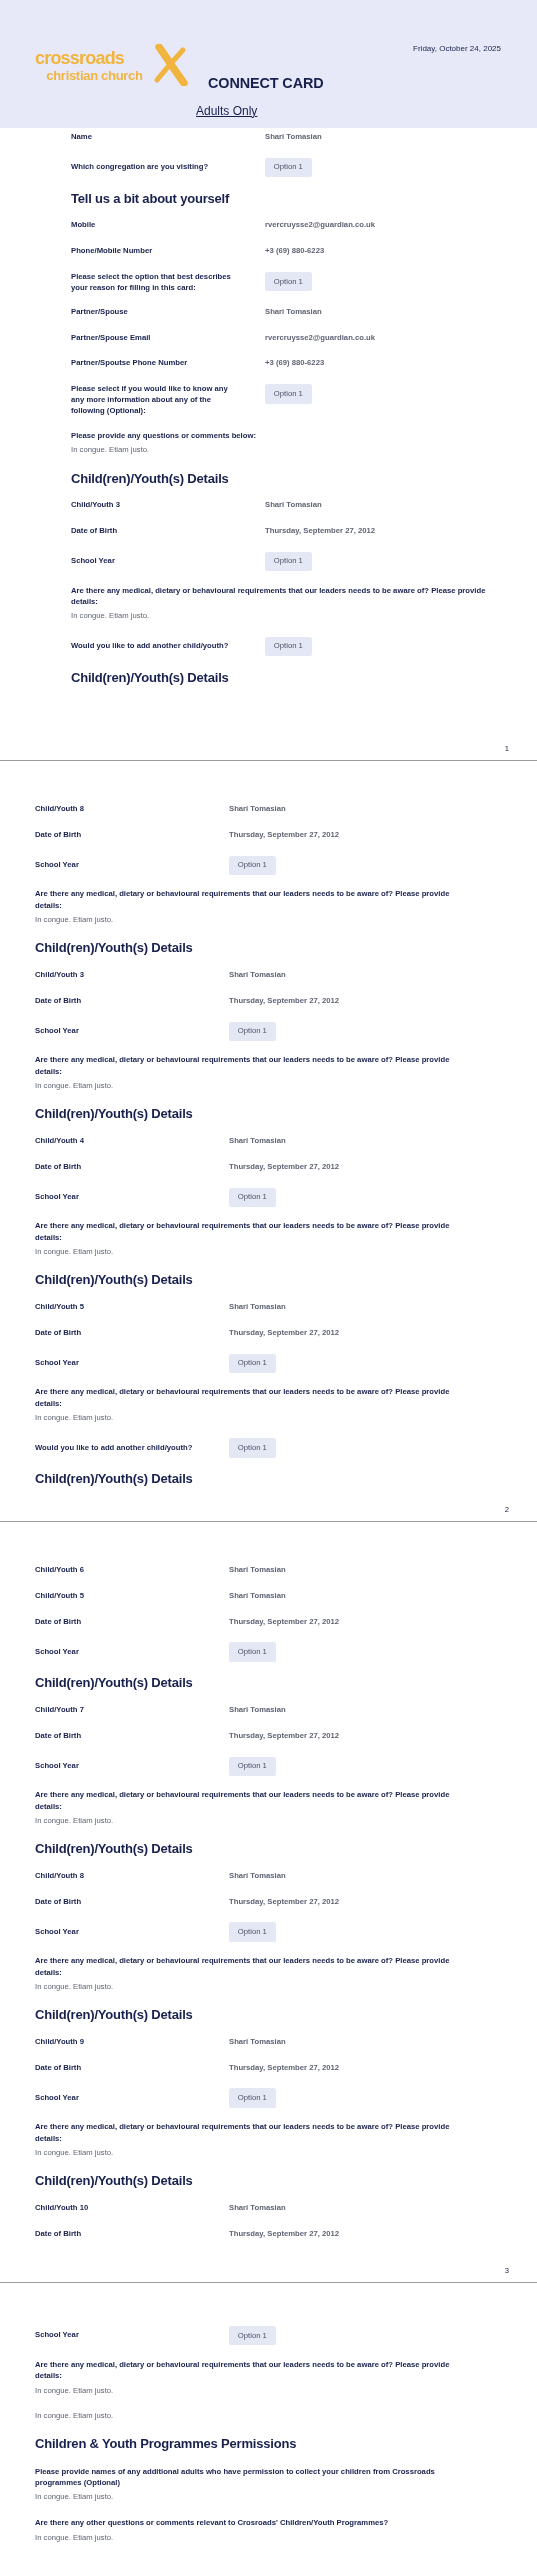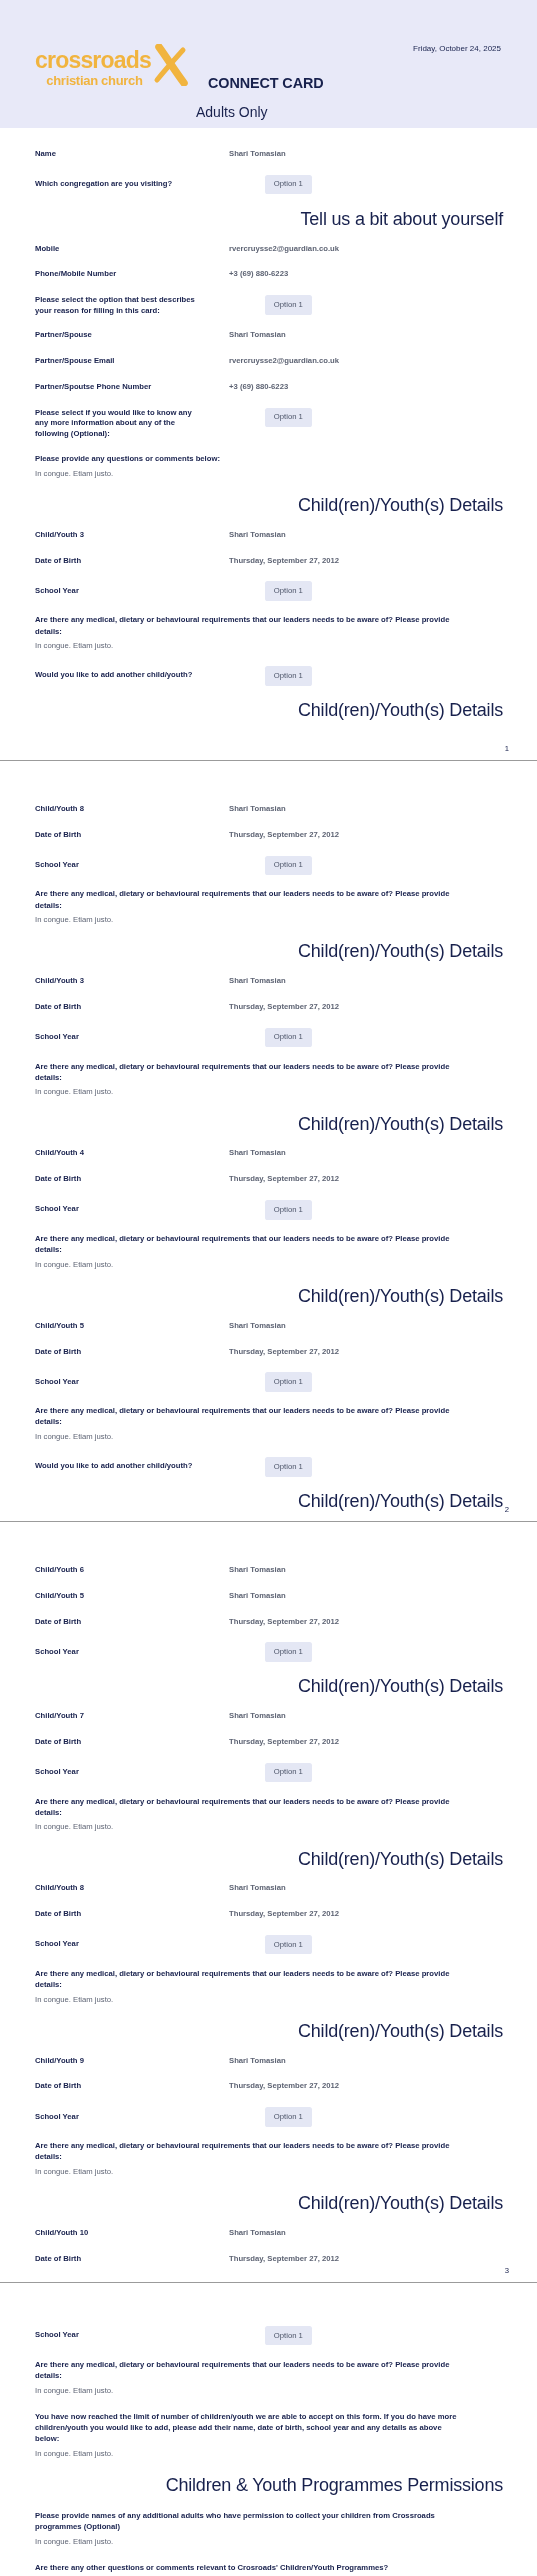--- a/index.html
+++ b/index.html
@@ -23,67 +23,67 @@
     position:relative;
     width:538px;
     height:761px;
     box-sizing:border-box;
     background:var(--page-bg);
     border-bottom:1px solid var(--separator);
     overflow:hidden;
   }
   .page:last-child{height:761px;border-bottom:none;}
   .page-content{padding:43px 35px 0 35px;}
-  .page.first .page-content{padding-top:21px;}
+  .page.first .page-content{padding-top:4px;margin-left:36px;}
 
   
   .form-header{
     position:relative;
     height:128px;
     background:var(--header-bg);
   }
   .header-date{
     position:absolute;top:44px;right:37px;
     font-size:8px;font-weight:500;color:var(--navy);
   }
   .logo{position:absolute;left:35px;top:49px;width:160px;height:46px;}
   .logo-line1{
-    font-size:23px;font-weight:700;color:var(--yellow);
+    font-size:18px;font-weight:700;color:var(--yellow);
     letter-spacing:-0.8px;line-height:1;
   }
   .logo-line2{
     font-size:13px;font-weight:700;color:var(--yellow);
     letter-spacing:-0.3px;margin-left:11.3px;margin-top:1.5px;line-height:1;
   }
   .logo-x{position:absolute;left:116px;top:-5.2px;width:40px;height:42px;}
   .title-block{position:absolute;left:196px;top:64px;}
   .form-title{
     font-size:14.4px;font-weight:800;color:var(--navy);
     margin:12px;line-height:1.1;letter-spacing:-0.1px;
   }
-  .form-subtitle{font-size:14px;font-weight:400;color:var(--navy);margin-top:12px;}
+  .form-subtitle{font-size:12px;font-weight:400;color:var(--navy);margin-top:12px;text-decoration:underline;}
 
   
   .row{display:flex;margin-bottom:15px;}
   .lbl{flex:0 0 194px;font-size:7.7px;font-weight:700;color:var(--navy);line-height:10.8px;}
   .lbl-inner{display:block;max-width:171px;}
   .val{font-size:7.7px;font-weight:700;color:var(--text-gray);line-height:10.8px;}
 
-  .chip-row{display:flex;align-items:center;margin-bottom:13.4px;gap:36px;}
+  .chip-row{display:flex;align-items:center;margin-bottom:13.4px;}
   .chip-row.top{align-items:flex-start;}
   .chip{
     background:var(--chip-bg);color:var(--chip-text);
     font-size:7.7px;line-height:10.3px;
     padding:4.6px 8.8px;border-radius:2.6px;
     display:inline-block;
   }
 
   .section-heading{
-    font-size:18px;font-weight:400;color:var(--navy);
-    letter-spacing:-0.2px;margin:4.1px 0 13.4px 0;line-height:1.25;text-align:right;
+    font-size:13px;font-weight:700;color:var(--navy);
+    letter-spacing:-0.2px;margin:4.1px 0 13.4px 0;line-height:1.25;
   }
 
   .qa{margin-bottom:14.4px;}
   .qa .q{
     font-size:7.7px;font-weight:700;color:var(--navy);
     line-height:11.3px;max-width:428px;margin-bottom:4.1px;
   }
   .qa .a{font-size:7.7px;font-weight:400;color:var(--text-gray);line-height:10.8px;}
 
   .page-number{
@@ -428,21 +428,20 @@
           <div class="lbl">
             <span class="lbl-inner">School Year</span>
           </div>
           <div class="chip">Option 1</div>
         </div>
         <div class="qa">
           <div class="q">Are there any medical, dietary or behavioural requirements that our leaders needs to be aware of? Please provide details:</div>
           <div class="a">In congue. Etiam justo.</div>
         </div>
         <div class="qa">
-          <div class="q">You have now reached the limit of number of children/youth we are able to accept on this form. If you do have more children/youth you would like to add, please add their name, date of birth, school year and any details as above below:</div>
           <div class="a">In congue. Etiam justo.</div>
         </div>
         <div class="section-heading">Children &amp; Youth Programmes Permissions</div>
         <div class="qa">
           <div class="q">Please provide names of any additional adults who have permission to collect your children from Crossroads programmes (Optional)</div>
           <div class="a">In congue. Etiam justo.</div>
         </div>
         <div class="qa">
           <div class="q">Are there any other questions or comments relevant to Crosroads' Children/Youth Programmes?</div>
           <div class="a">In congue. Etiam justo.</div>

